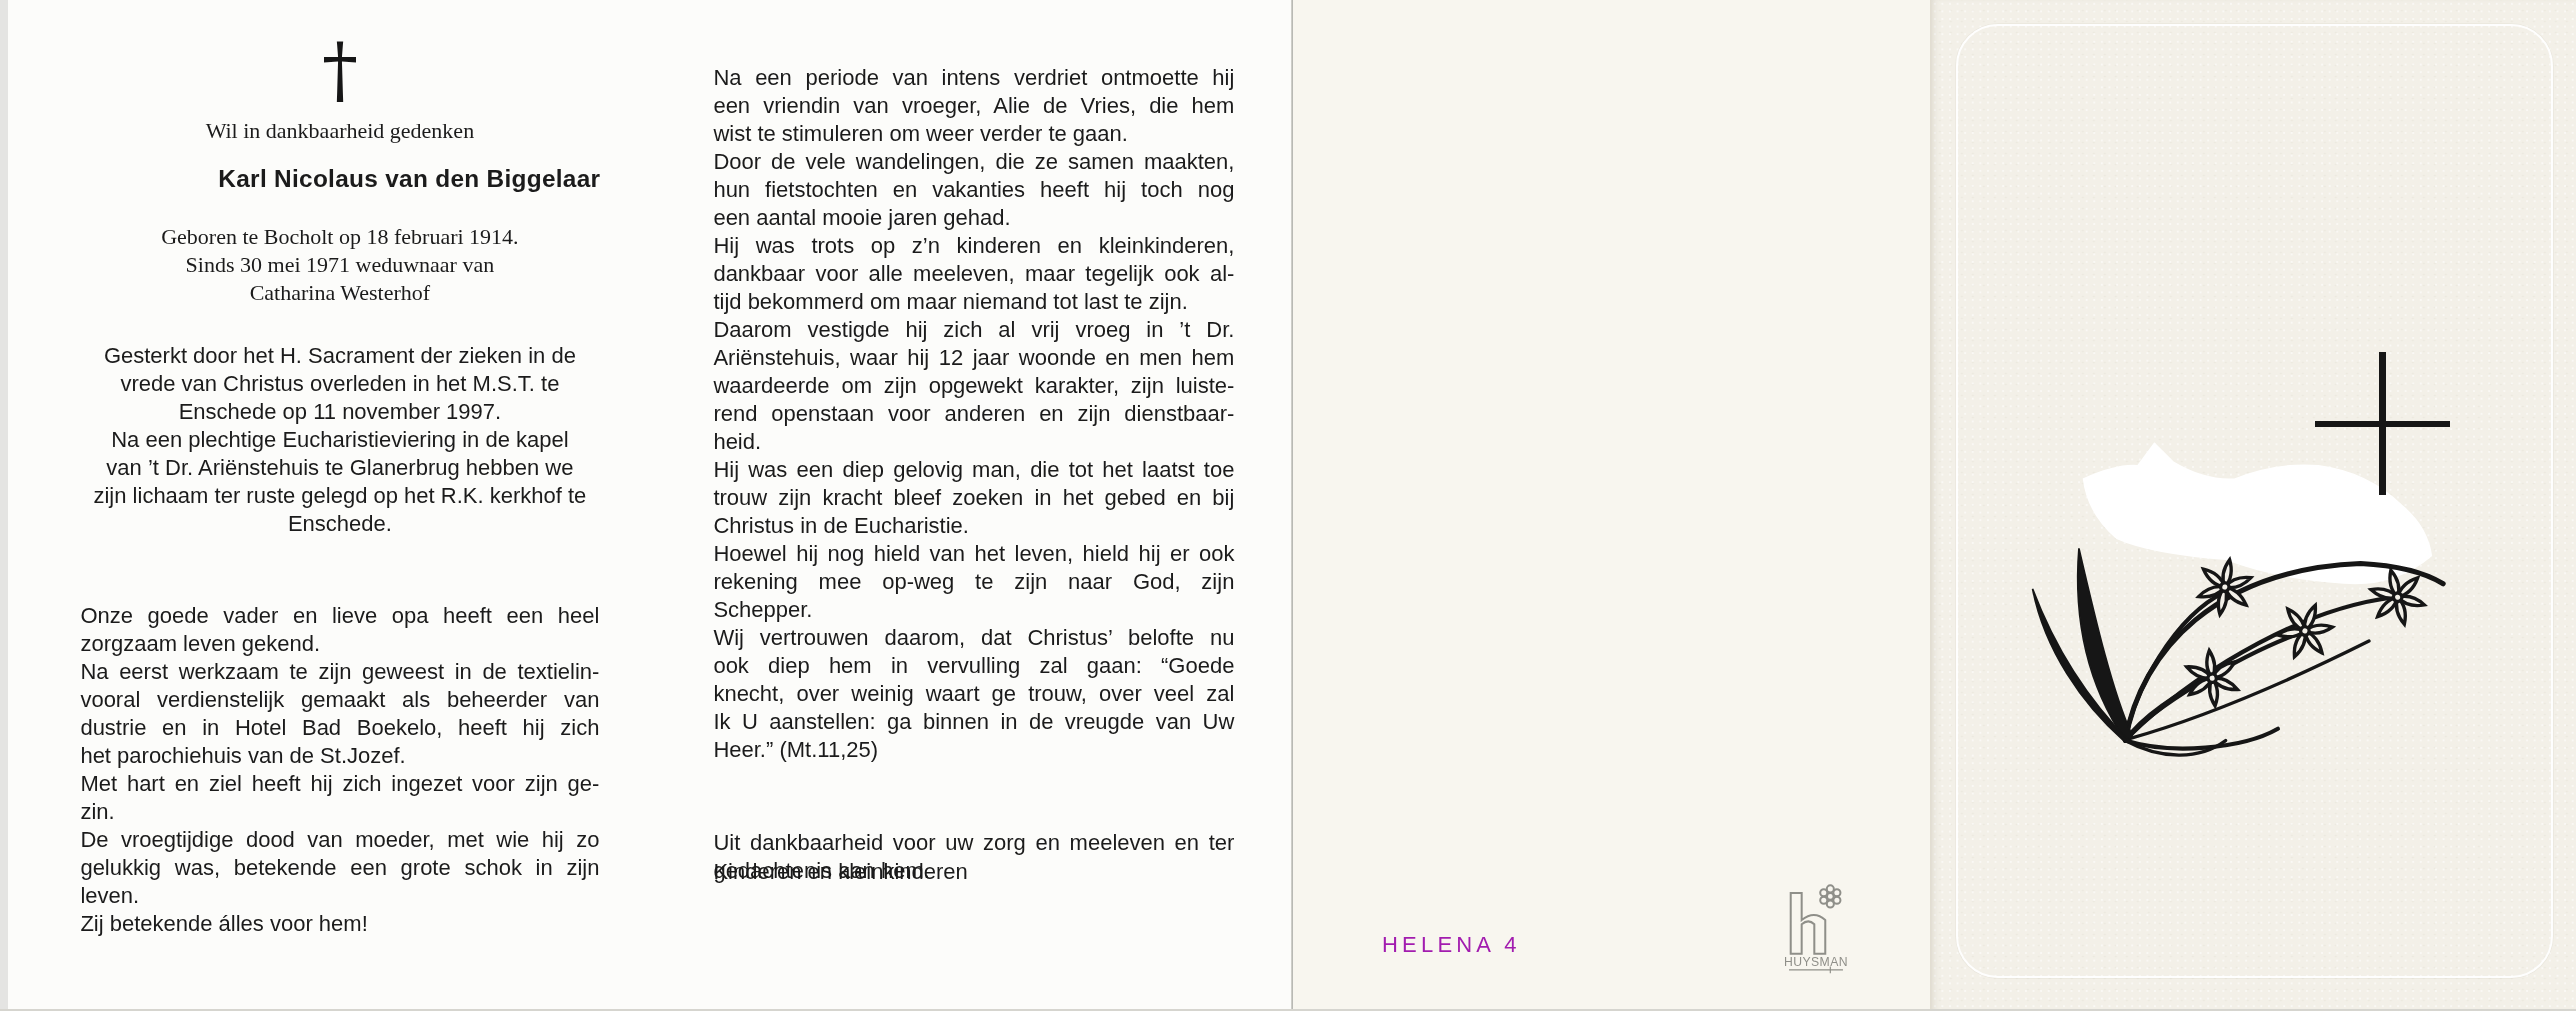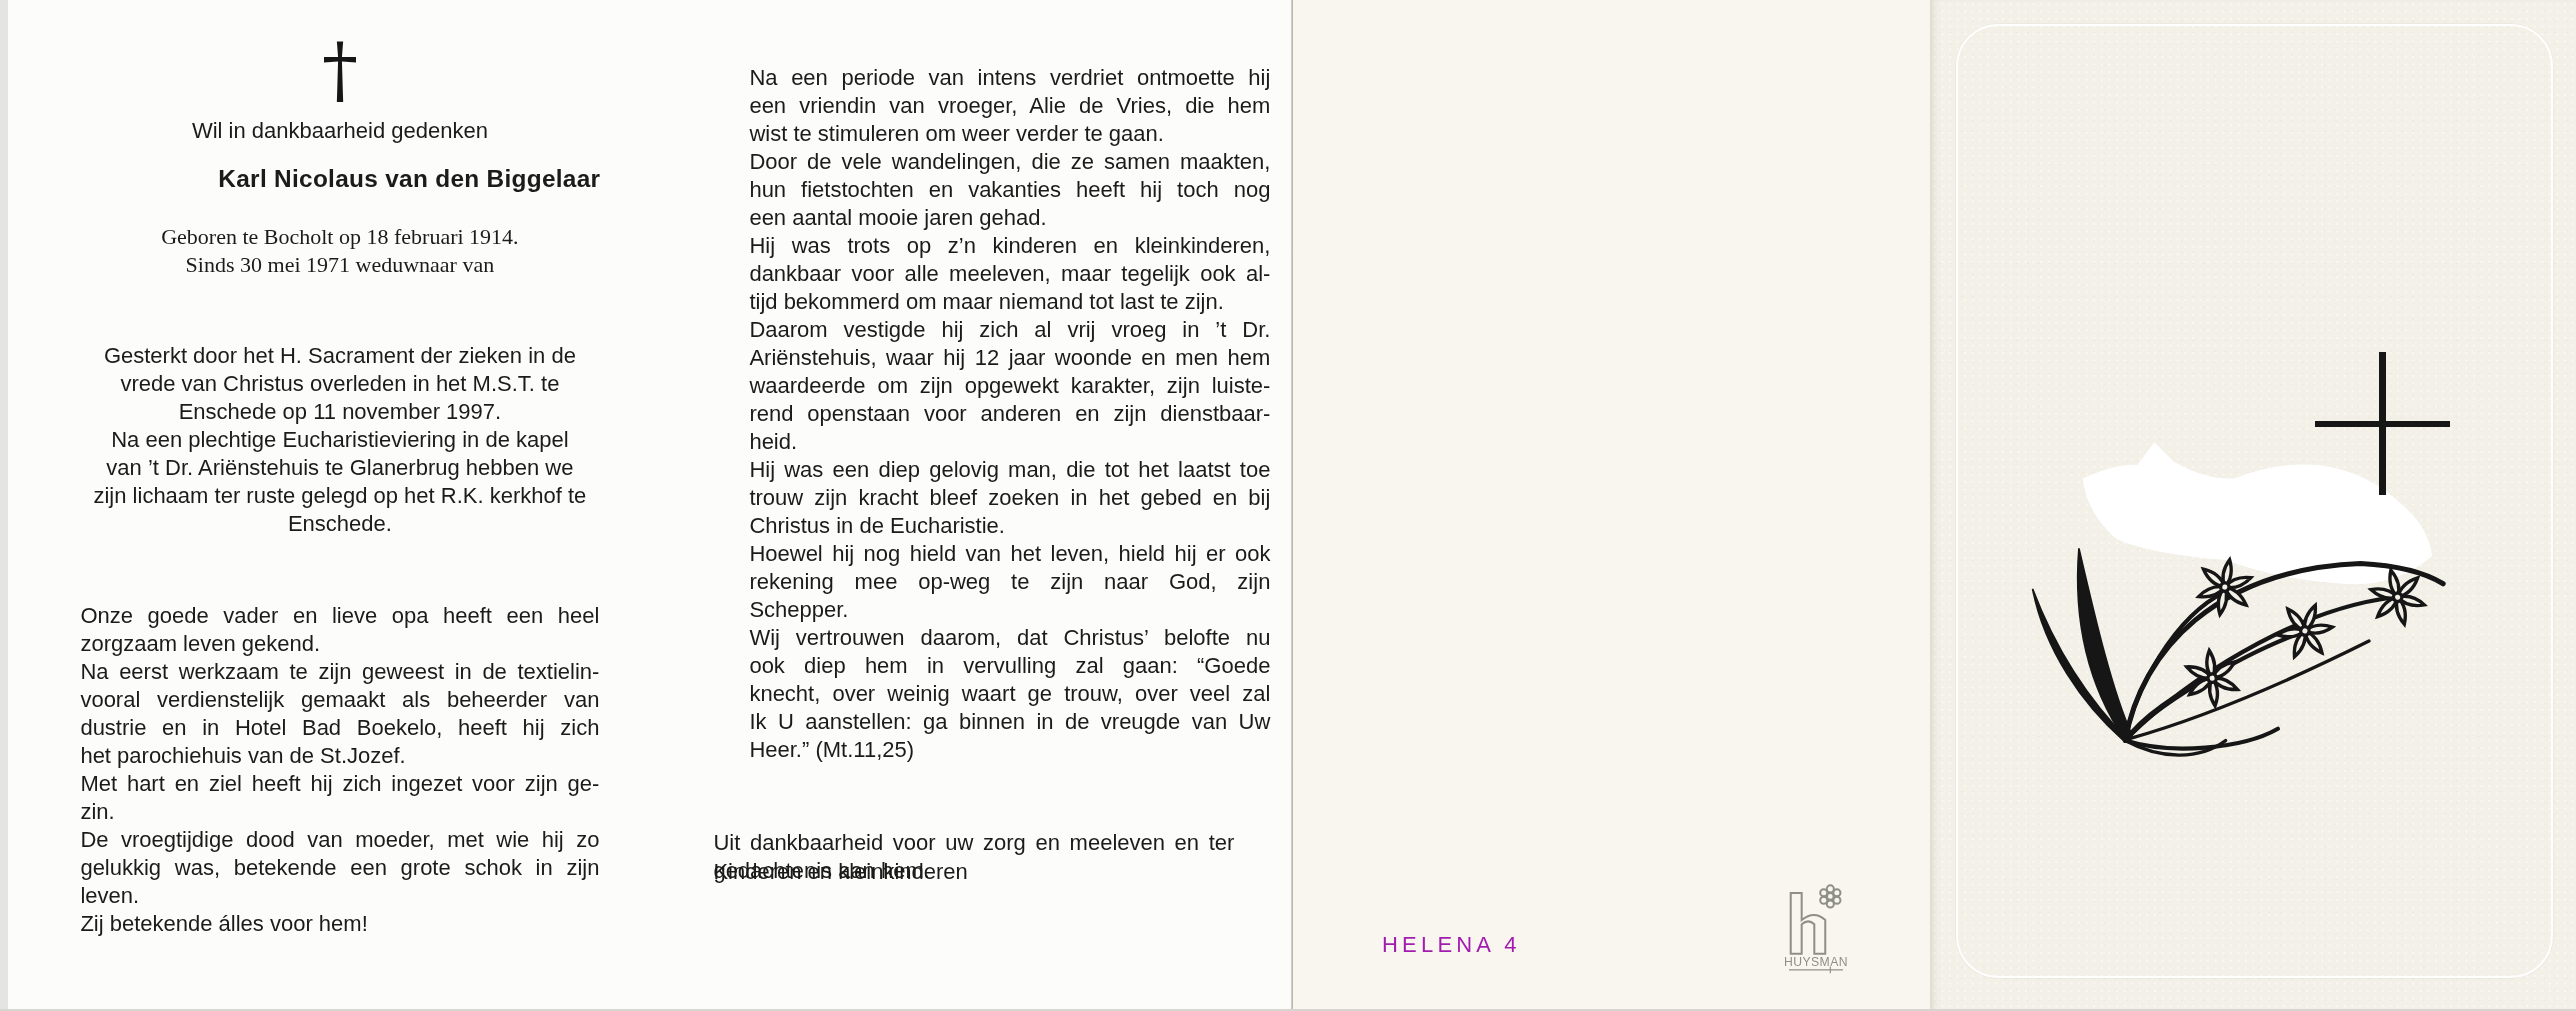--- a/index.html
+++ b/index.html
@@ -20,30 +20,30 @@
     background:linear-gradient(90deg,#d8d8d3,#b9b9b4,#e3e3de);
   }
   .page-col{position:absolute;top:0;height:1012px;}
   .col1{left:72px;width:519px;}
   .col2{left:705px;width:521px;}
 
   .dagger{
     position:absolute;top:34px;left:0;width:100%;text-align:center;
     font-family:"DejaVu Serif",serif;font-size:72px;line-height:1;color:#161616;
   }
-  .intro{position:absolute;top:118px;left:0;width:100%;text-align:center;font-size:22px;}
+  .intro{position:absolute;top:118px;left:0;width:100%;text-align:center;font-size:22px;font-family:Liberation Serif, serif;}
   .deceased-name{
     position:absolute;top:165px;left:1px;width:100%;text-align:right;
     font-size:24.4px;font-weight:700;letter-spacing:0.3px;
   }
   .block{position:absolute;left:0;width:100%;}
   .birth-block{top:223px;font-family:Liberation Serif, serif;}
   .death-block{top:342px;}
   .life-block{top:602px;}
-  .story-block{top:64px;margin-left:36px;}
+  .story-block{top:64px;}
   .thanks-block{top:829px;}
   .signature{
     position:absolute;top:859px;left:0;width:100%;
     text-align:left;font-size:22px;
   }
 
   .tline{
     height:28px;line-height:28px;font-size:22px;
     text-align:justify;text-align-last:justify;
     white-space:nowrap;
@@ -92,20 +92,21 @@
 
 <div class="inner-card">
 
   <div class="page-col col1">
     <div class="dagger">†</div>
     <div class="intro">Wil in dankbaarheid gedenken</div>
     <div class="deceased-name">Karl Nicolaus van den Biggelaar</div>
     <div class="block center birth-block">
         <div class="tline pend">Geboren te Bocholt op 18 februari 1914.</div>
         <div class="tline pend">Sinds 30 mei 1971 weduwnaar van</div>
+        <div class="tline pend">Catharina Westerhof</div>
       </div>
     <div class="block center death-block">
         <div class="tline pend">Gesterkt door het H. Sacrament der zieken in de</div>
         <div class="tline pend">vrede van Christus overleden in het M.S.T. te</div>
         <div class="tline pend">Enschede op 11 november 1997.</div>
         <div class="tline pend">Na een plechtige Eucharistieviering in de kapel</div>
         <div class="tline pend">van ’t Dr. Ariënstehuis te Glanerbrug hebben we</div>
         <div class="tline pend">zijn lichaam ter ruste gelegd op het R.K. kerkhof te</div>
         <div class="tline pend">Enschede.</div>
       </div>

